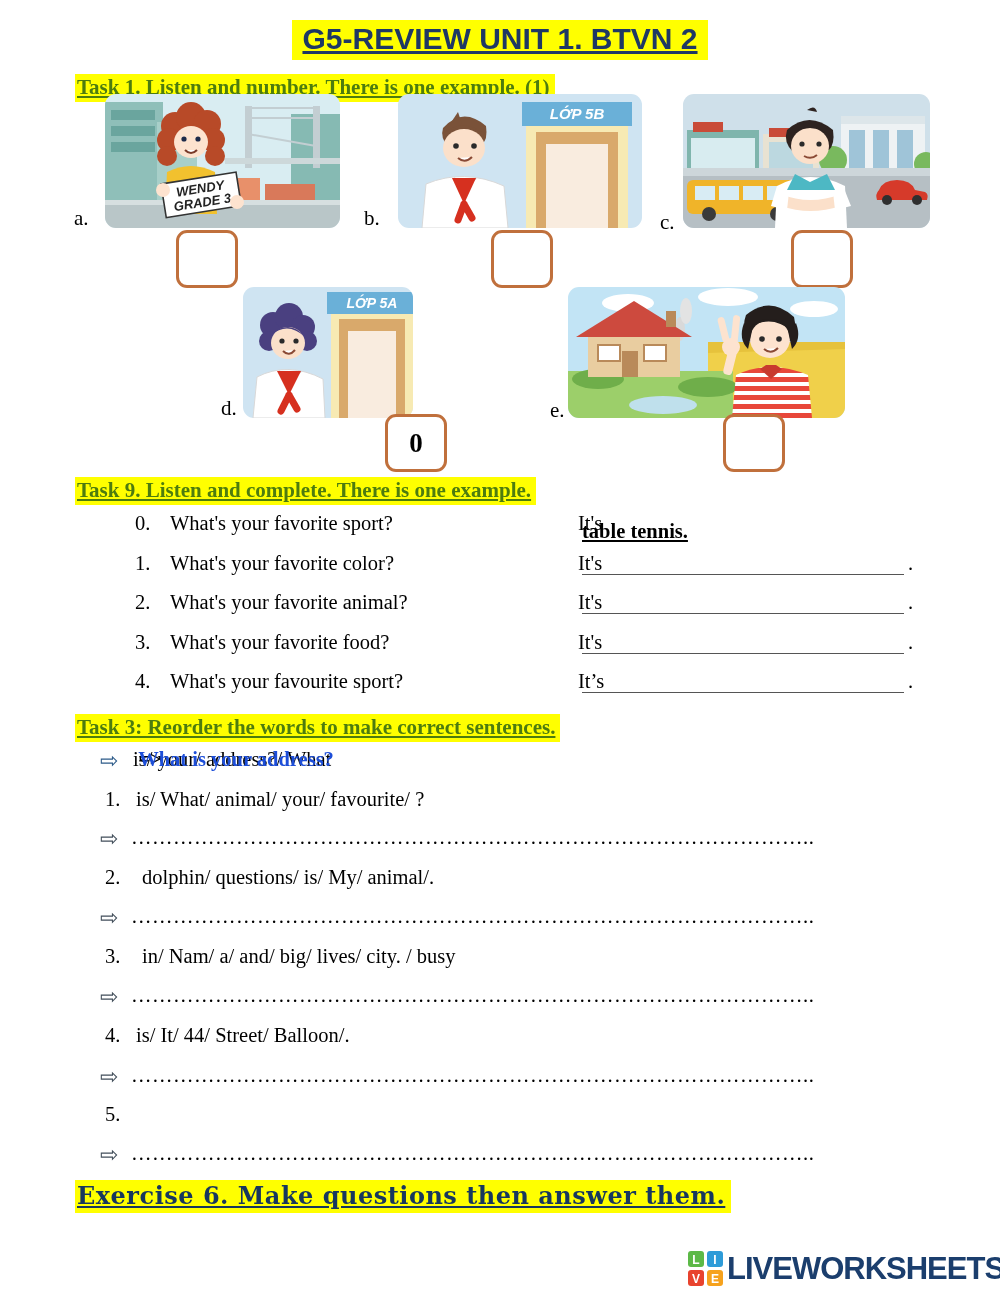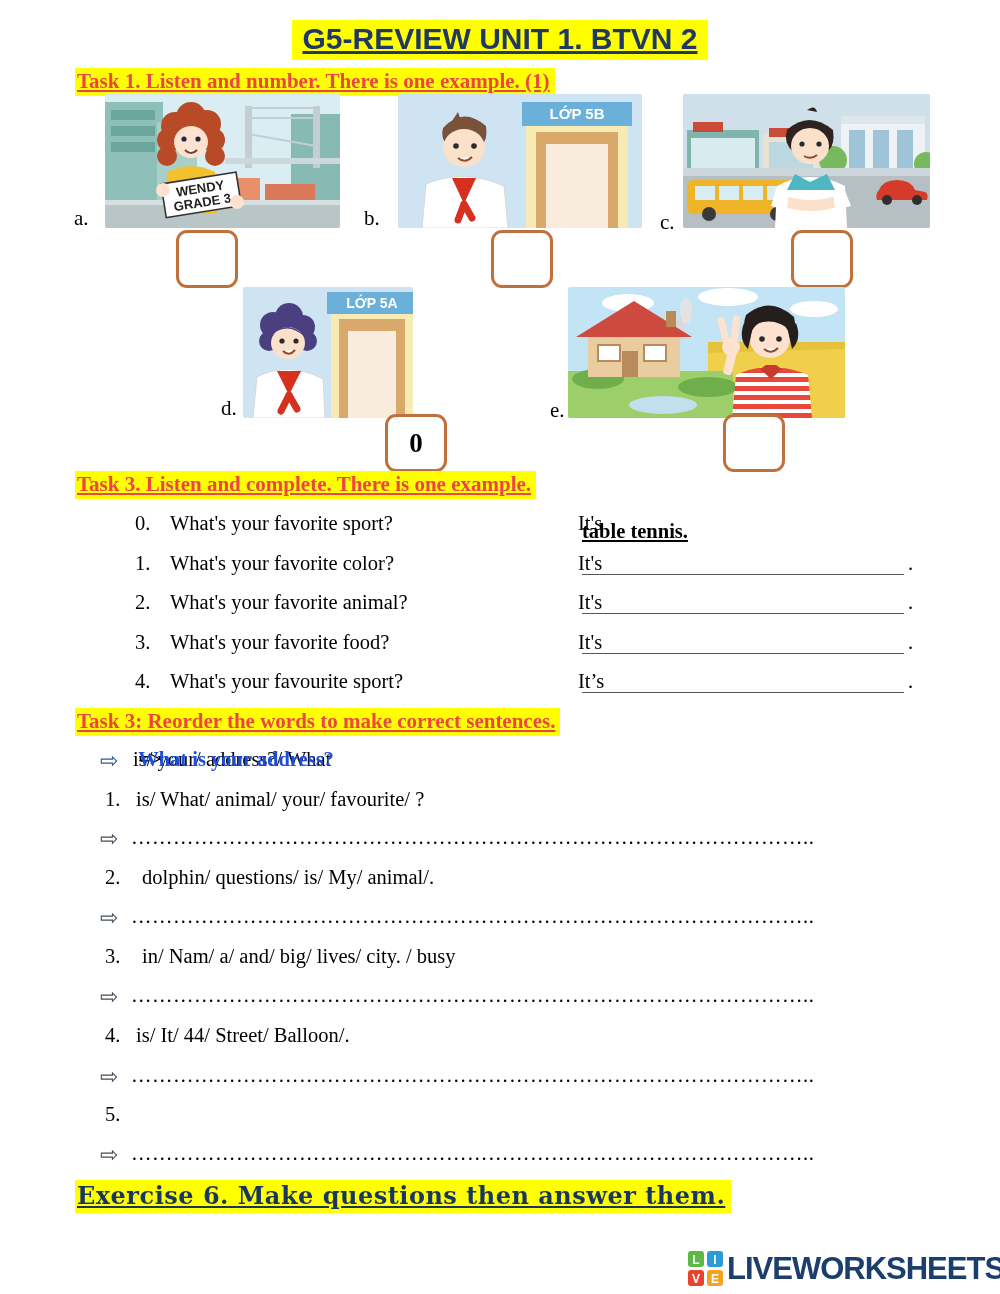--- a/index.html
+++ b/index.html
@@ -2,23 +2,23 @@
 <html><head>
 <meta charset="utf-8">
 <style>
   html,body{margin:0;padding:0;background:#fff;}
   .page{position:relative;width:1000px;height:1294px;background:#fff;overflow:hidden;
         font-family:"Liberation Serif",serif;color:#000;}
   .title-wrap{position:absolute;top:20px;left:0;width:1000px;text-align:center;}
   .page-title{display:inline-block;background:#ffff00;color:#1f3864;
       font-family:"Liberation Sans",sans-serif;font-weight:bold;font-size:30px;
       text-decoration:underline;padding:2px 10px 4px 10px;}
-  .task-h{position:absolute;display:inline-block;background:#ffff00;color:#ef4444;
-      font-weight:bold;font-size:21px;text-decoration:underline;padding:1px 5px 2px 2px;}
-  .pic{position:absolute;border-radius:2px;overflow:hidden;}
+  .task-h{position:absolute;display:inline-block;background:#ffff00;color:#4d7c0f;
+      font-weight:bold;font-size:21px;text-decoration:underline;padding:1px 5px 2px 2px;margin-top:6px;}
+  .pic{position:absolute;border-radius:11px;overflow:hidden;font-style:italic;}
   .pic svg{display:block;}
   .plabel{position:absolute;font-size:21px;color:#000;}
   .ansbox{position:absolute;width:56px;height:52px;background:#fff;border:3px solid #c0703c;
       border-radius:11px;display:flex;align-items:center;justify-content:center;
       font-weight:bold;font-size:27px;color:#000;}
   .row{position:absolute;left:0;width:1000px;height:27px;font-size:20.5px;}
   .row span{position:absolute;white-space:nowrap;}
   .t2num{left:135px;} .t2q{left:170px;} .t2pre{left:545px;margin-left:33px;}
   .t2blank{left:582px;top:0;width:322px;height:22px;border-bottom:1.4px solid #555;}
   .t2dot{left:908px;}
@@ -225,21 +225,21 @@
       <circle cx="163" cy="60" r="9" fill="#fde3cf"></circle>
     </svg>
   </div>
 
   <span class="plabel" style="left:221px;top:396px;">d.</span>
   <span class="plabel" style="left:550px;top:398px;">e.</span>
 
   <div class="ansbox" style="left:385px;top:414px;">0</div>
   <div class="ansbox" style="left:723px;top:414px;"></div>
 
-  <span class="task-h" style="left:75px;top:471px;">Task 3. Listen and complete. There is one example.</span>
+  <span class="task-h" style="left:75px;top:471px;">Task 9. Listen and complete. There is one example.</span>
 
   <div class="row" style="top:512px;">
     <span class="t2num">0.</span>
     <span class="t2q">What's your favorite sport?</span>
     <span class="t2pre">It's</span>
     <span class="t2ex">table tennis.</span>
   </div>
   <div class="row" style="top:552px;">
     <span class="t2num">1.</span>
     <span class="t2q">What's your favorite color?</span>

